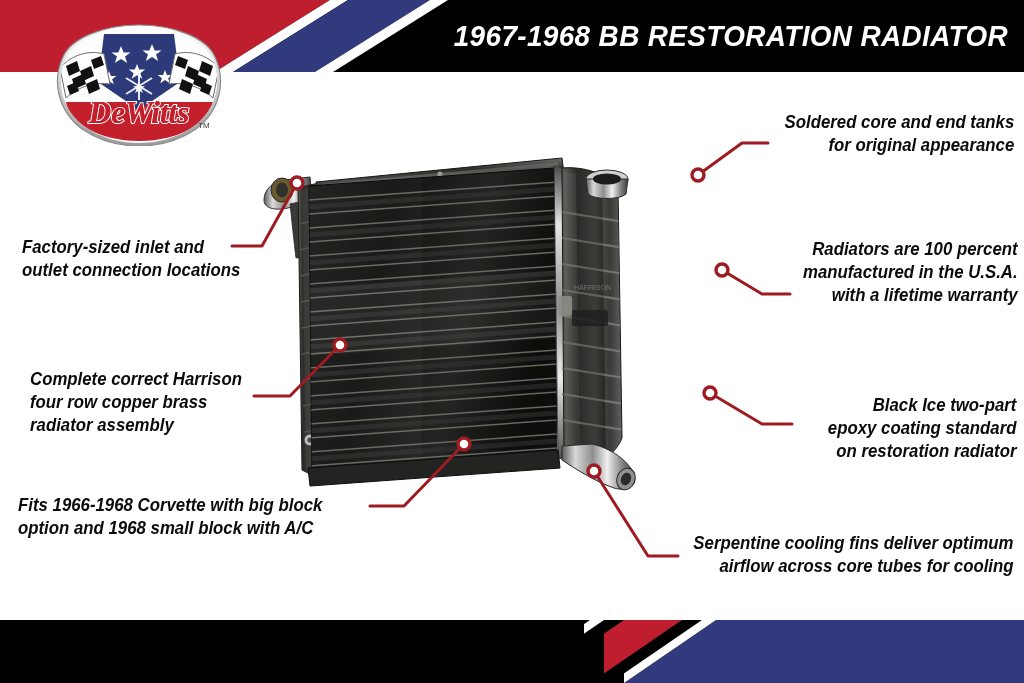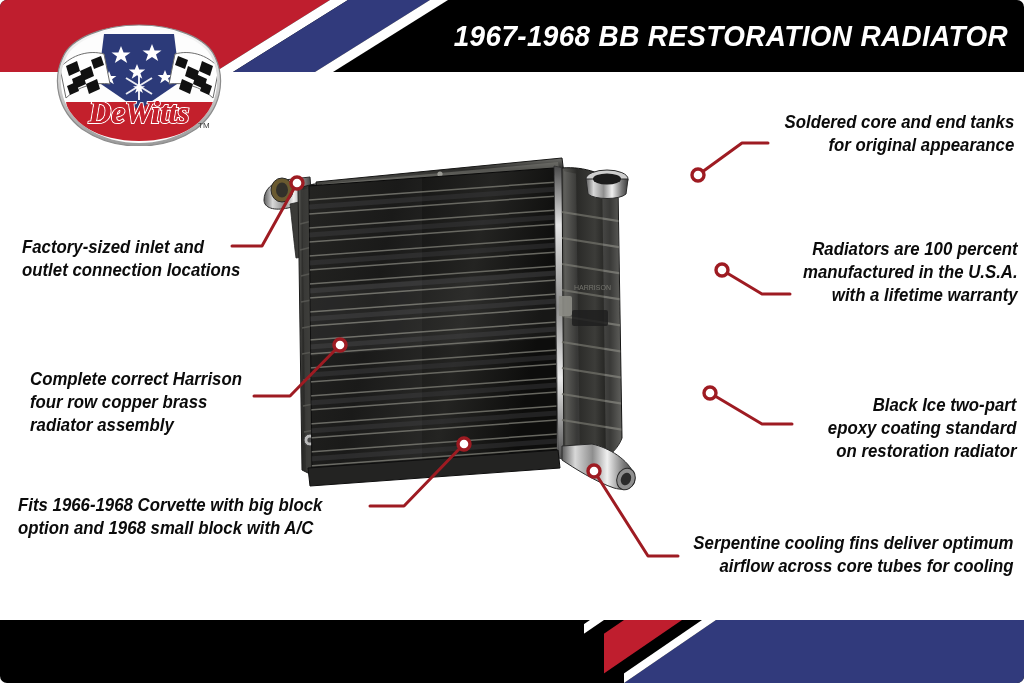--- a/index.html
+++ b/index.html
@@ -1,17 +1,17 @@
 <!DOCTYPE html>
 <html><head>
 <meta charset="utf-8">
 <style>
   html,body{margin:0;padding:0;background:#ffffff;}
   body{width:1024px;height:683px;overflow:hidden;font-family:"Liberation Sans",sans-serif;}
-  #stage{position:relative;width:1024px;height:683px;background:#fff;overflow:hidden;border-radius:7px;}
+  #stage{position:relative;width:1024px;height:683px;background:#fff;overflow:hidden;}
 
   
   #header{position:absolute;left:0;top:0;width:1024px;height:72px;background:#000;overflow:hidden;}
   #header .red-block{position:absolute;left:0;top:0;width:360px;height:72px;background:#bf1e2e;
       clip-path:polygon(0 0, 330px 0, 215px 72px, 0 72px);}
   #header .white-gap-1{position:absolute;left:0;top:0;width:400px;height:72px;background:#ffffff;
       clip-path:polygon(330px 0, 348px 0, 233px 72px, 215px 72px);}
   #header .navy-block{position:absolute;left:0;top:0;width:480px;height:72px;background:#313a7c;
       clip-path:polygon(348px 0, 430px 0, 315px 72px, 233px 72px);}
   #header .white-gap-2{position:absolute;left:0;top:0;width:500px;height:72px;background:#ffffff;

